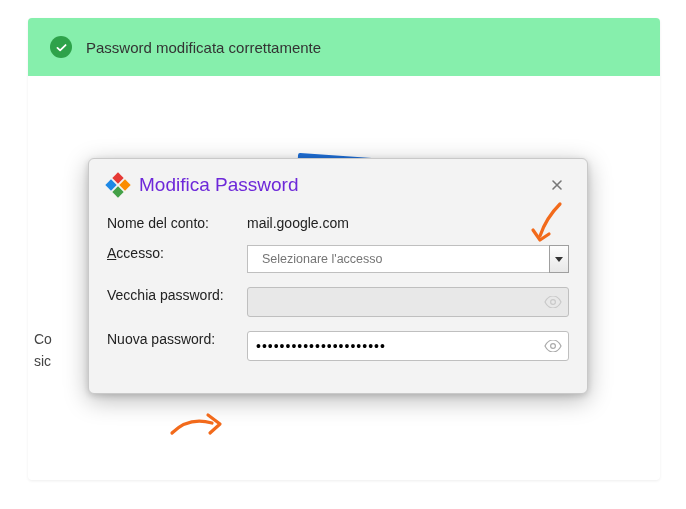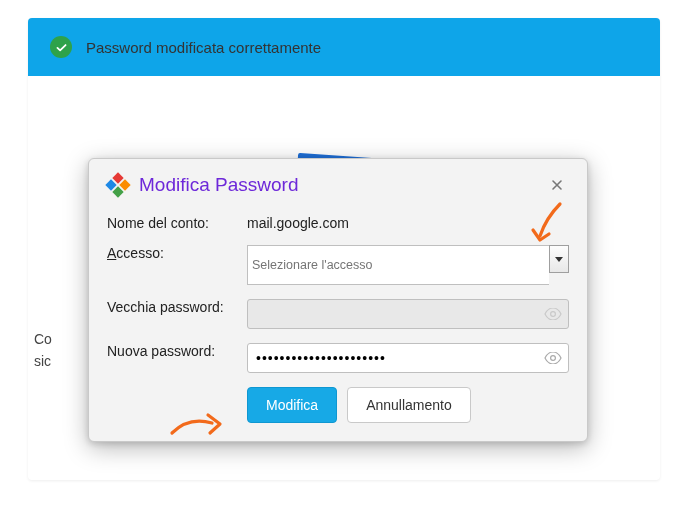--- a/index.html
+++ b/index.html
@@ -16,21 +16,21 @@
     left: 28px;
     top: 18px;
     width: 632px;
     height: 462px;
     background: #fff;
     border-radius: 4px;
     box-shadow: 0 1px 3px rgba(0,0,0,0.07);
     overflow: hidden;
   }
   .success-banner {
-    background: #0ea5e9;
+    background: #86efac;
     padding: 18px 22px;
     display: flex;
     align-items: center;
     gap: 14px;
   }
   .check-icon {
     width: 22px;
     height: 22px;
     border-radius: 50%;
     background: #2ea24a;
@@ -122,24 +122,24 @@
     font-size: 14px;
     color: #222;
   }
   .combo {
     flex: 1;
     display: flex;
     position: relative;
   }
   .combo input {
     flex: 1;
-    height: 40px;
+    height: 28px;
     border: 1px solid #bfbfbf;
     border-right: none;
-    padding: 0 4px;
+    padding: 0 14px;
     font-size: 12.5px;
     color: #777;
     background: #fff;
     outline: none;
   }
   .combo-btn {
     width: 20px;
     height: 28px;
     border: 1px solid #9f9f9f;
     background: linear-gradient(#fdfdfd,#e8e8e8);
@@ -283,24 +283,20 @@
       <input class="pw-input" type="text" value="••••••••••••••••••••••" style="">
       <span class="eye-icon">
         <svg width="18" height="12" viewBox="0 0 18 12">
             <path d="M1 6 C3 1.5 7 0 9 0 C11 0 15 1.5 17 6 C15 10.5 11 12 9 12 C7 12 3 10.5 1 6 Z" fill="none" stroke="#aaa" stroke-width="1.2"></path>
             <circle cx="9" cy="6" r="2.4" fill="none" stroke="#aaa" stroke-width="1.2"></circle>
           </svg>
       </span>
     </div>
   </div>
 
-  <div class="dialog-footer">
-    <div class="btn btn-primary">Modifica</div>
-    <div class="btn btn-default">Annullamento</div>
-  </div>
 </div>
 
 <div class="arrow" style="left:530px; top:200px;">
   <svg width="40" height="46" viewBox="0 0 40 46">
     <path d="M30 4 C 22 12 14 24 10 36" stroke="#f26a1b" stroke-width="3.2" fill="none" stroke-linecap="round"></path>
     <path d="M3 30 L10 40 L19 34" stroke="#f26a1b" stroke-width="3.2" fill="none" stroke-linecap="round" stroke-linejoin="round"></path>
   </svg>
 </div>
 <div class="arrow" style="left:168px; top:409px;">
   <svg width="58" height="32" viewBox="0 0 58 32">

